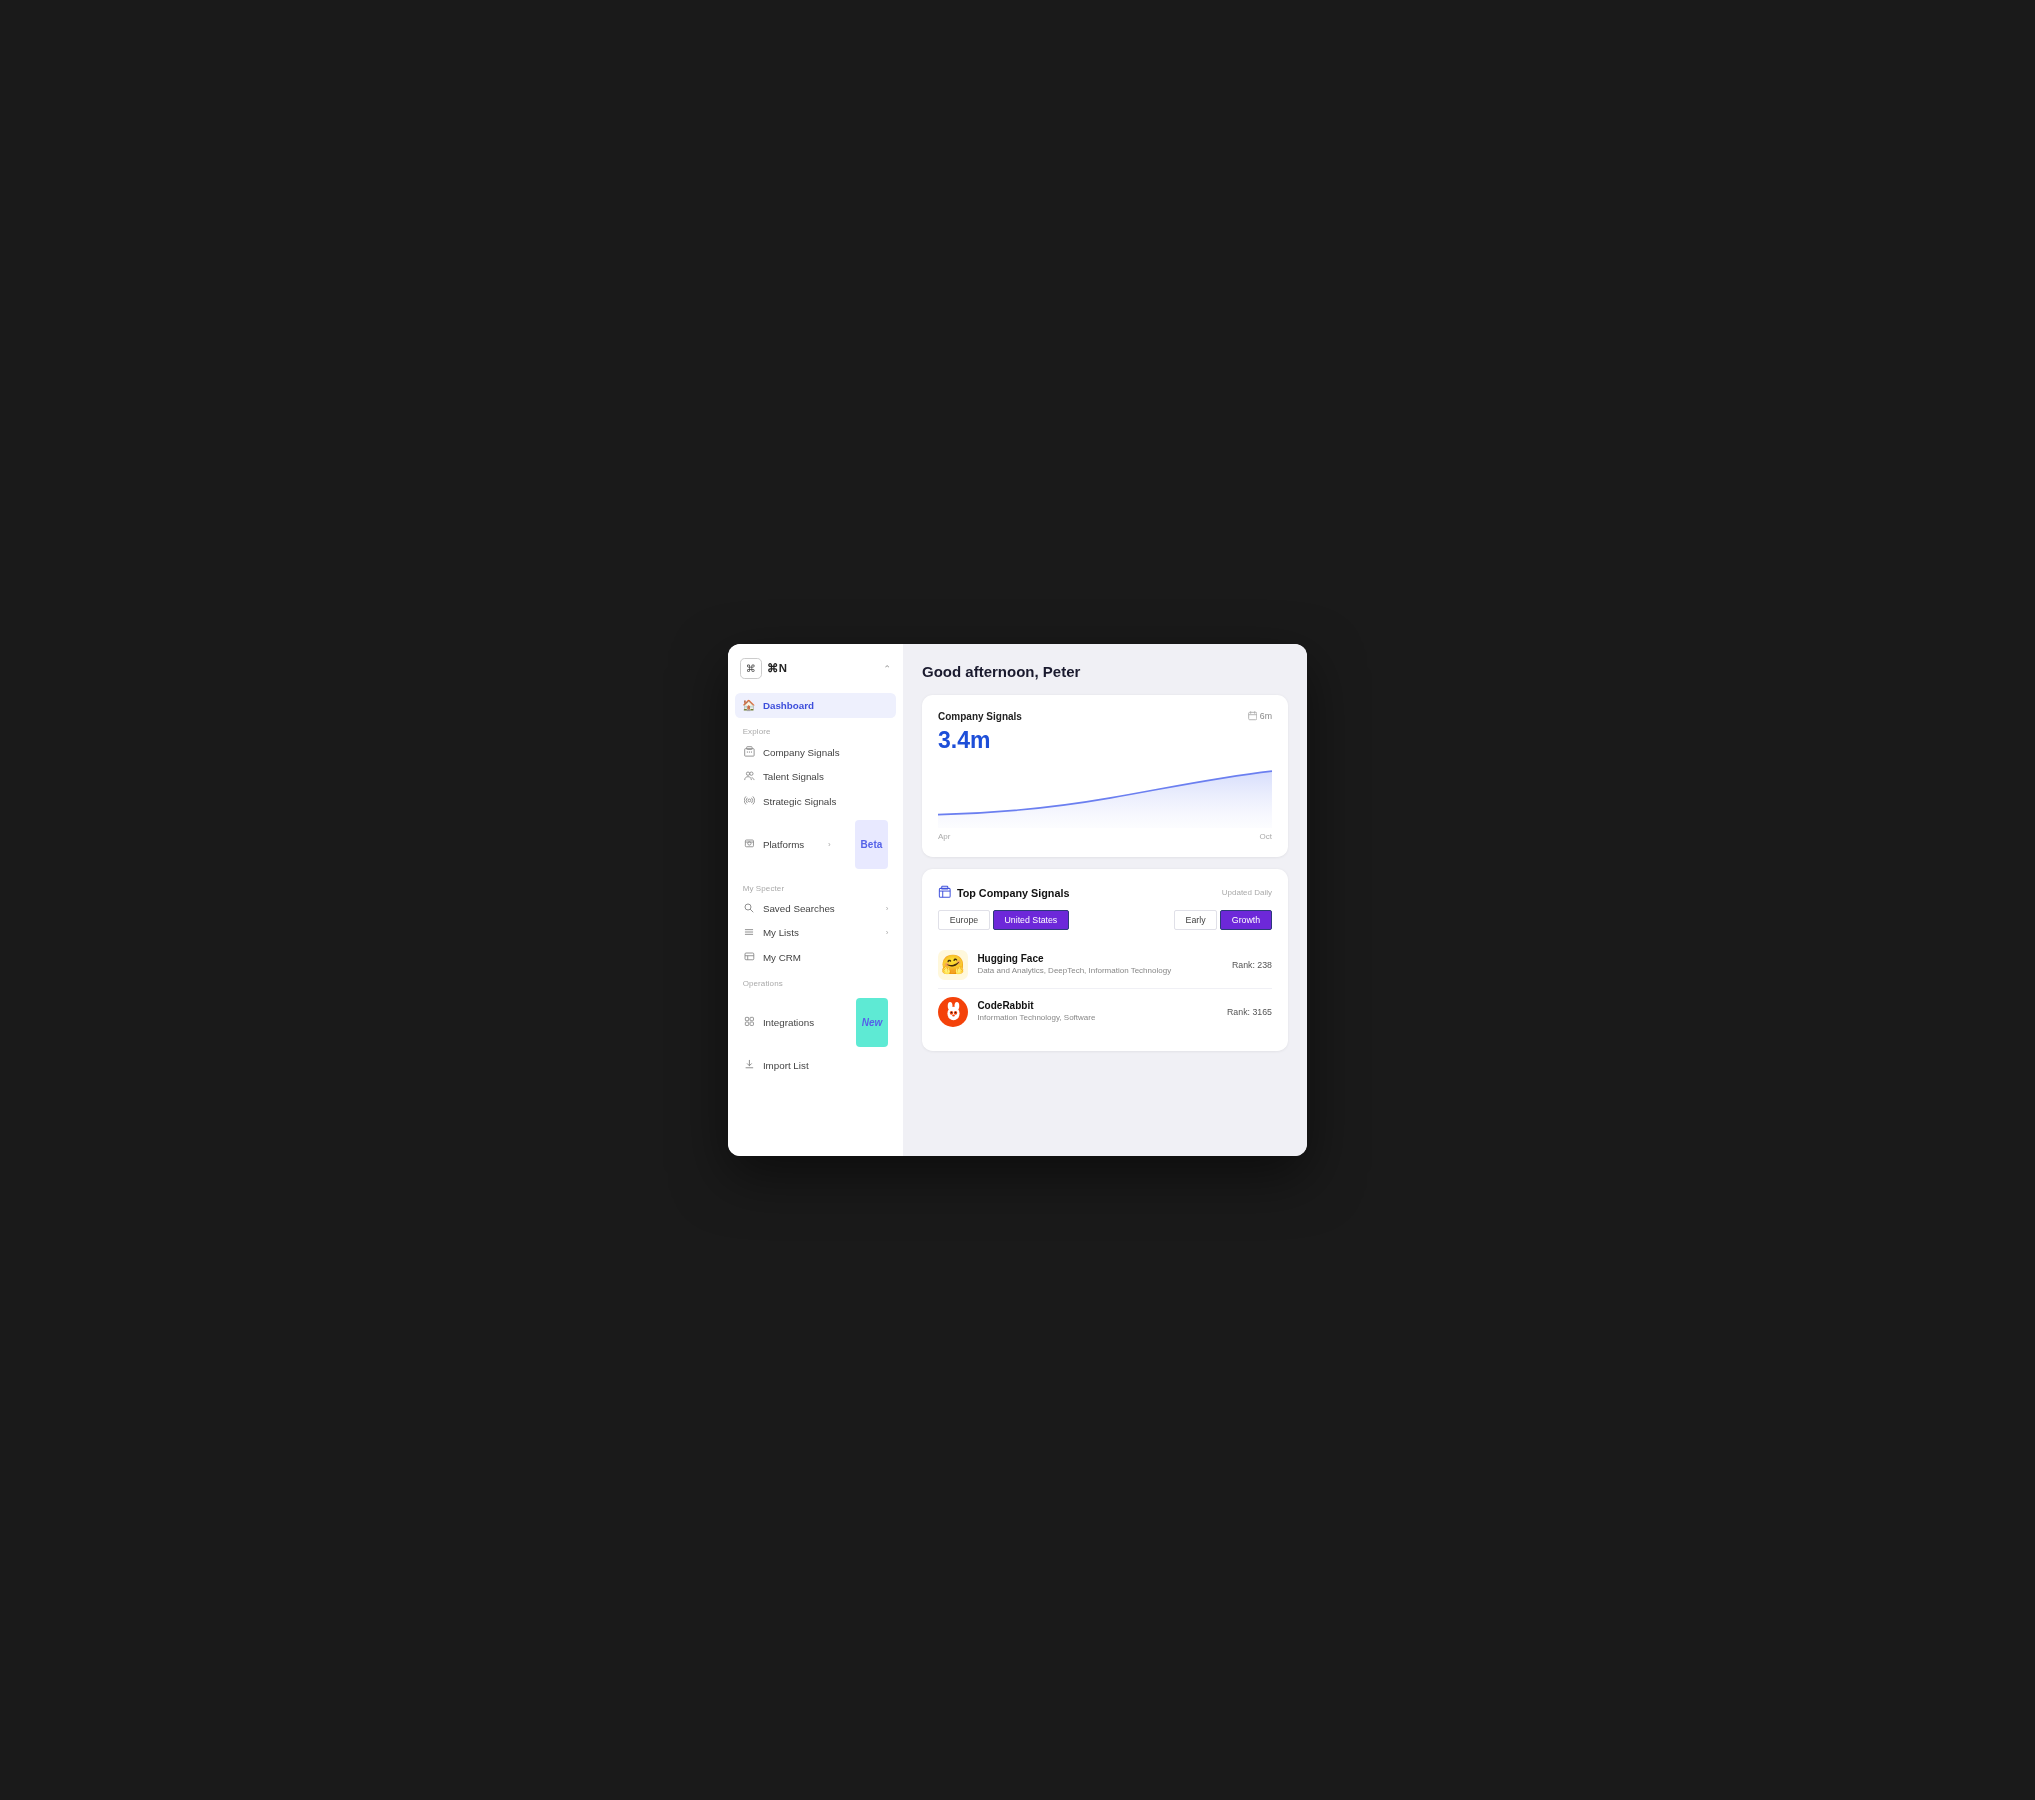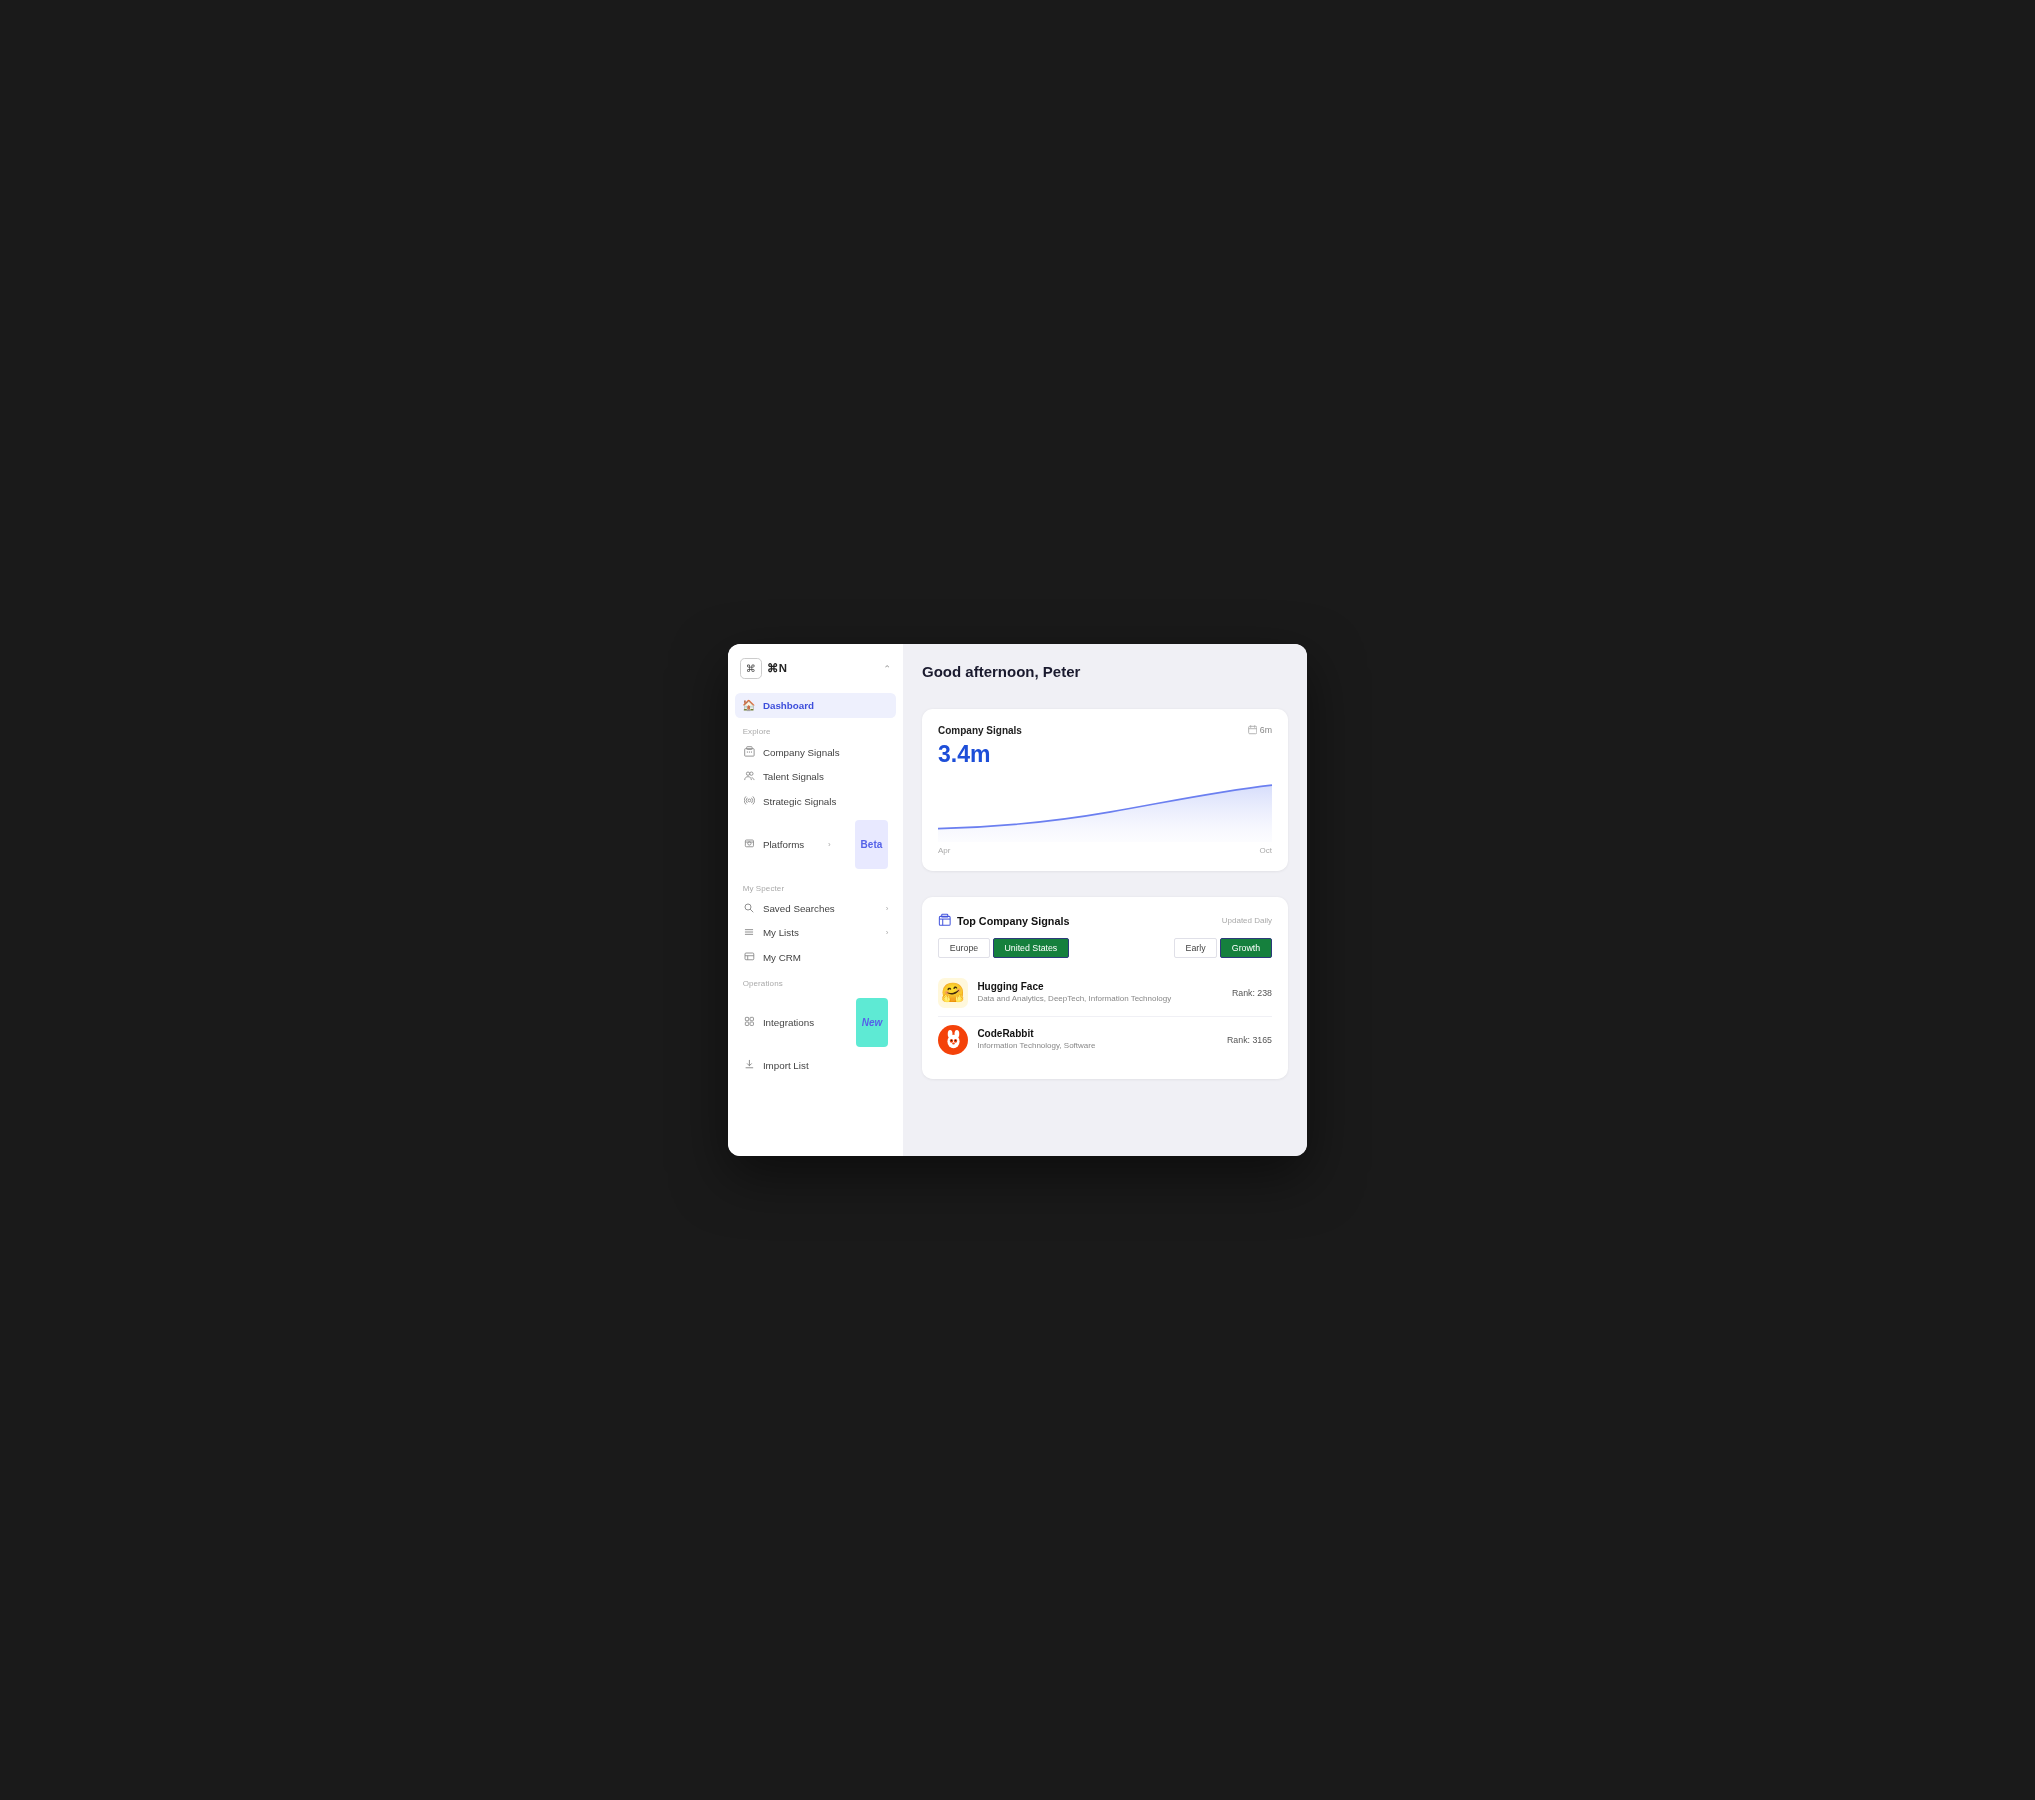--- a/index.html
+++ b/index.html
@@ -122,21 +122,21 @@
     }
     
     .main {
       flex: 1;
       padding: 19px 19px 19px 19px;
       background: #f0f0f5;
       border-radius: 0 12px 12px 0;
       overflow-y: auto;
       display: flex;
       flex-direction: column;
-      gap: 26px;
+      gap: 12px;
     }
     .greeting {
       font-size: 15px;
       font-weight: 700;
       color: #1a1a2e;
       margin-bottom: 2.7px;
     }
     
     .card {
       background: #fff;
@@ -216,21 +216,21 @@
       padding: 4px 10.8px;
       border-radius: 2px;
       font-size: 8.8px;
       font-weight: 500;
       border: 1px solid #e0e0e8;
       background: #fff;
       color: #444;
       cursor: pointer;
     }
     .filter-btn.active {
-      background: #15803d;
+      background: #6d28d9;
       color: #fff;
       border-color: #2d3a7a;
     }
     
     .company-item {
       display: flex;
       align-items: center;
       gap: 9.4px;
       padding: 8px 0;
       border-bottom: 0.7px solid #f0f0f5;

